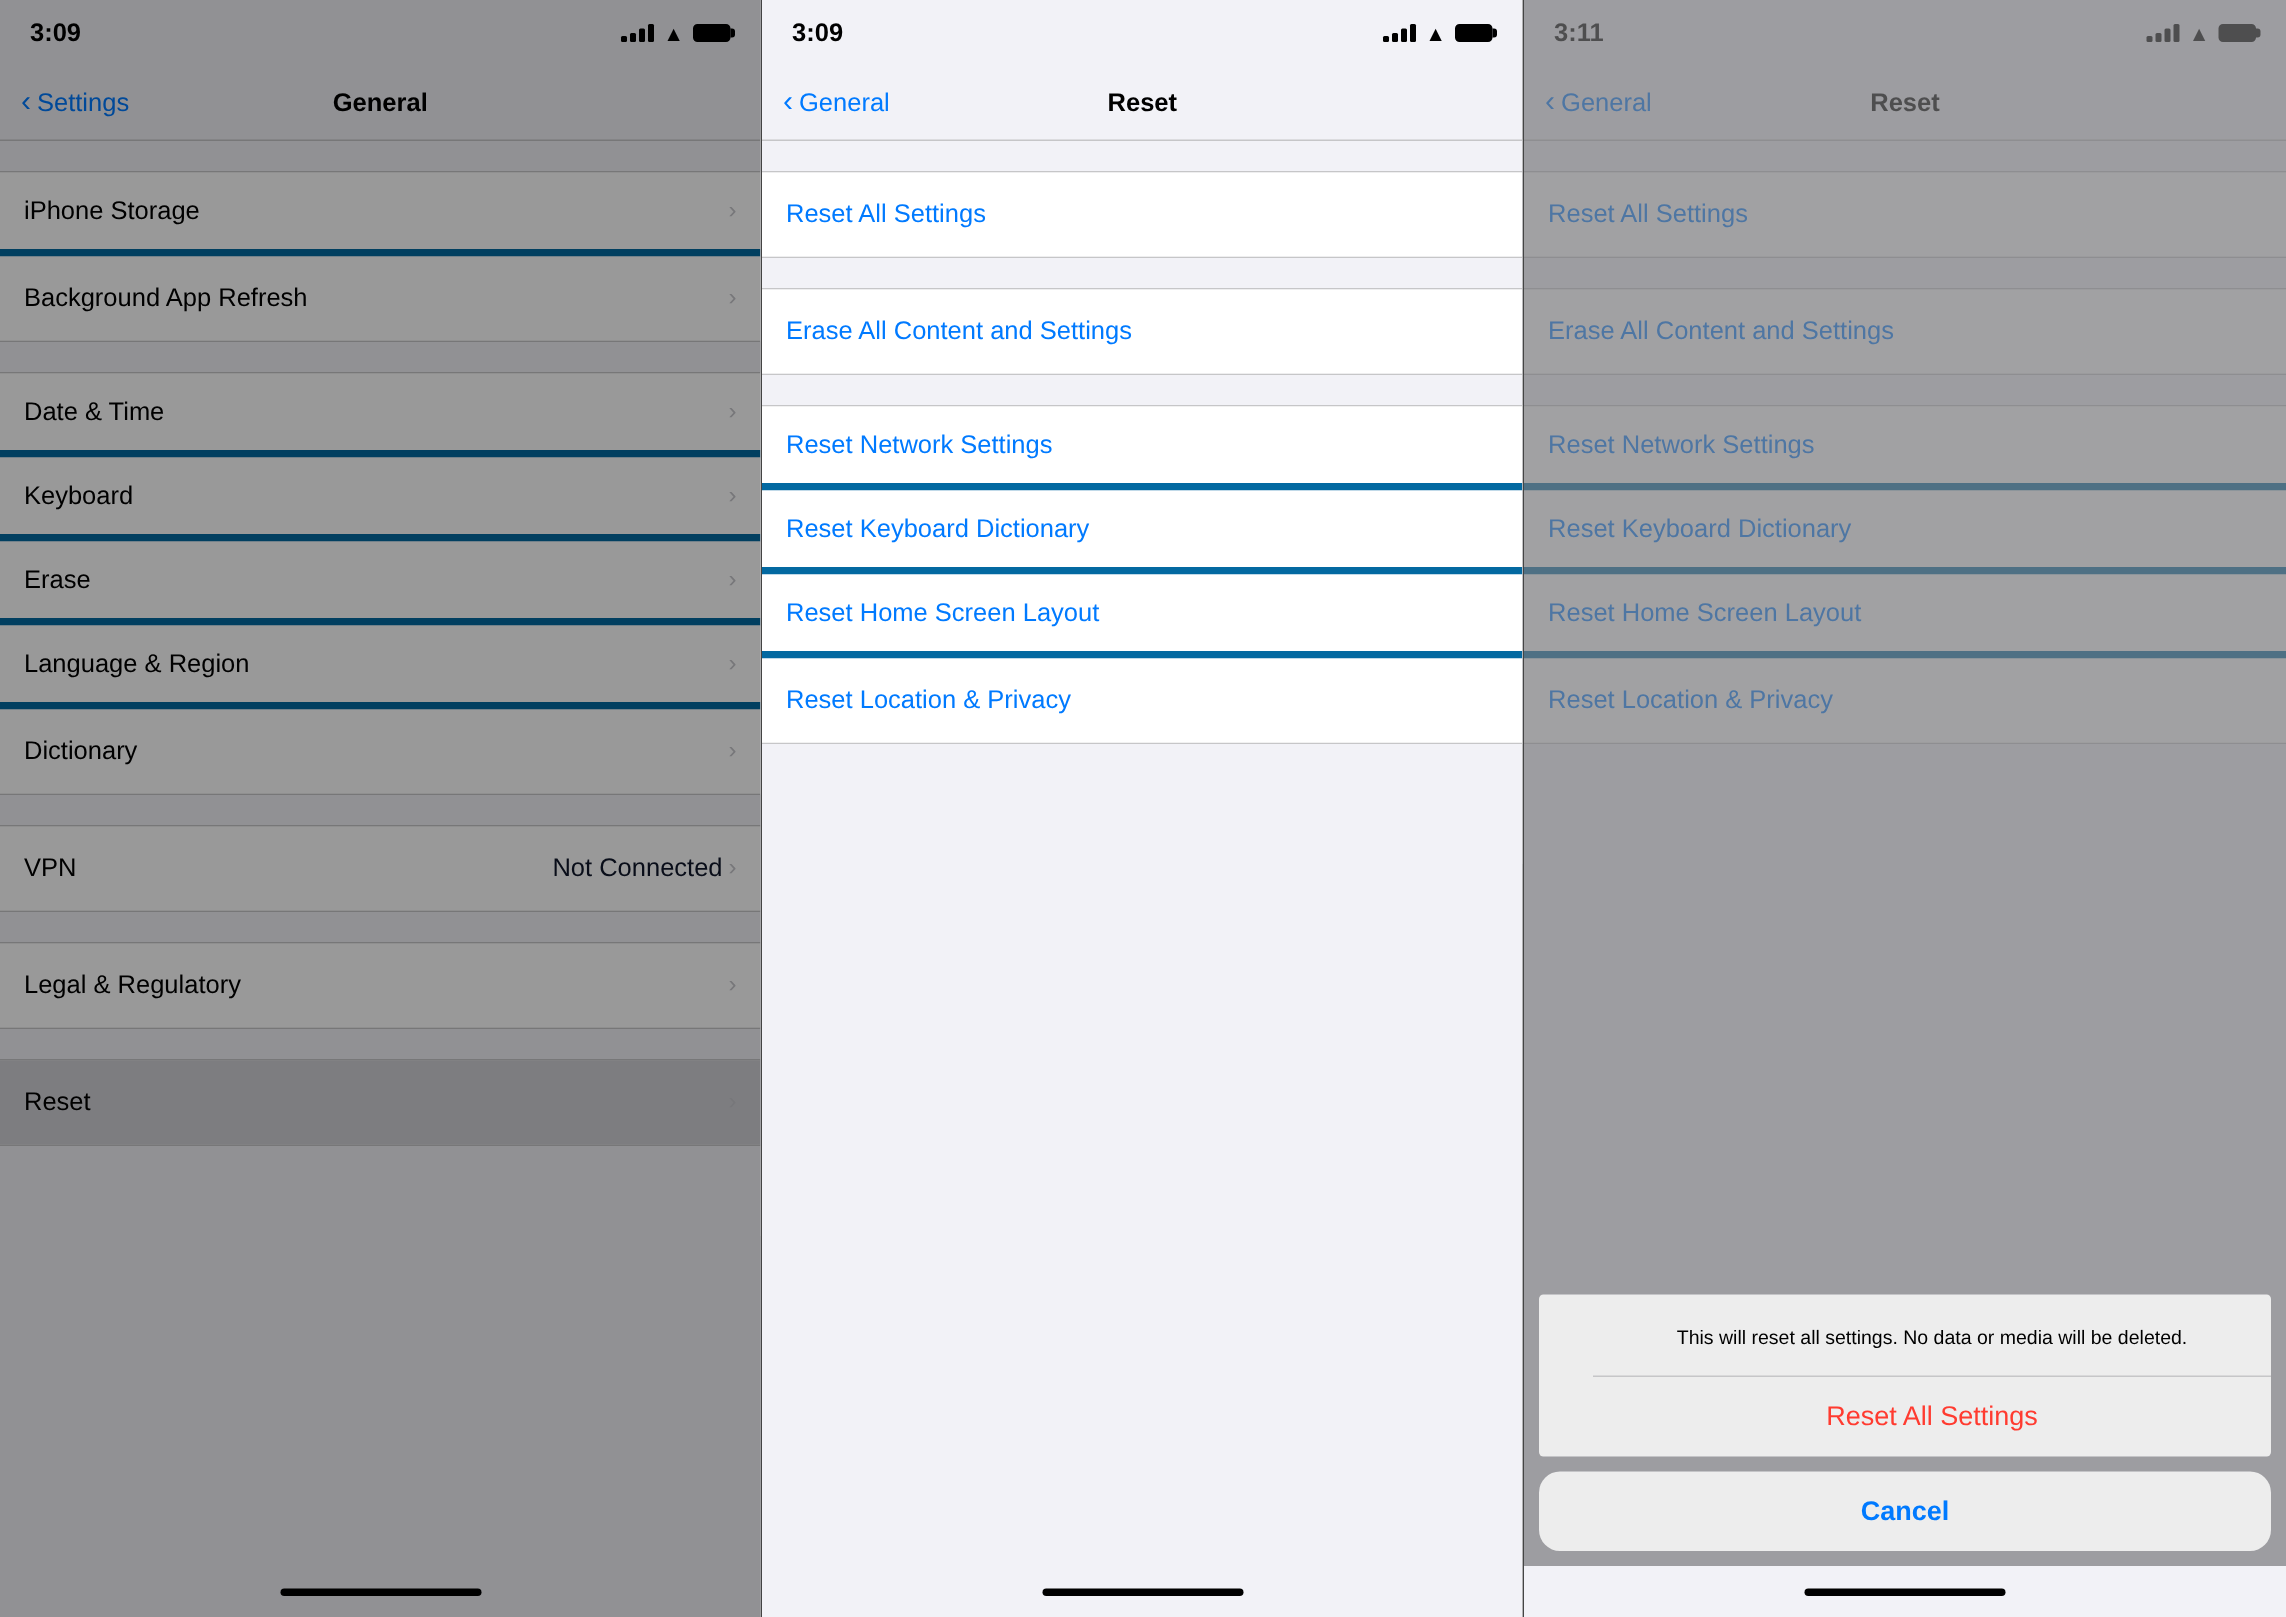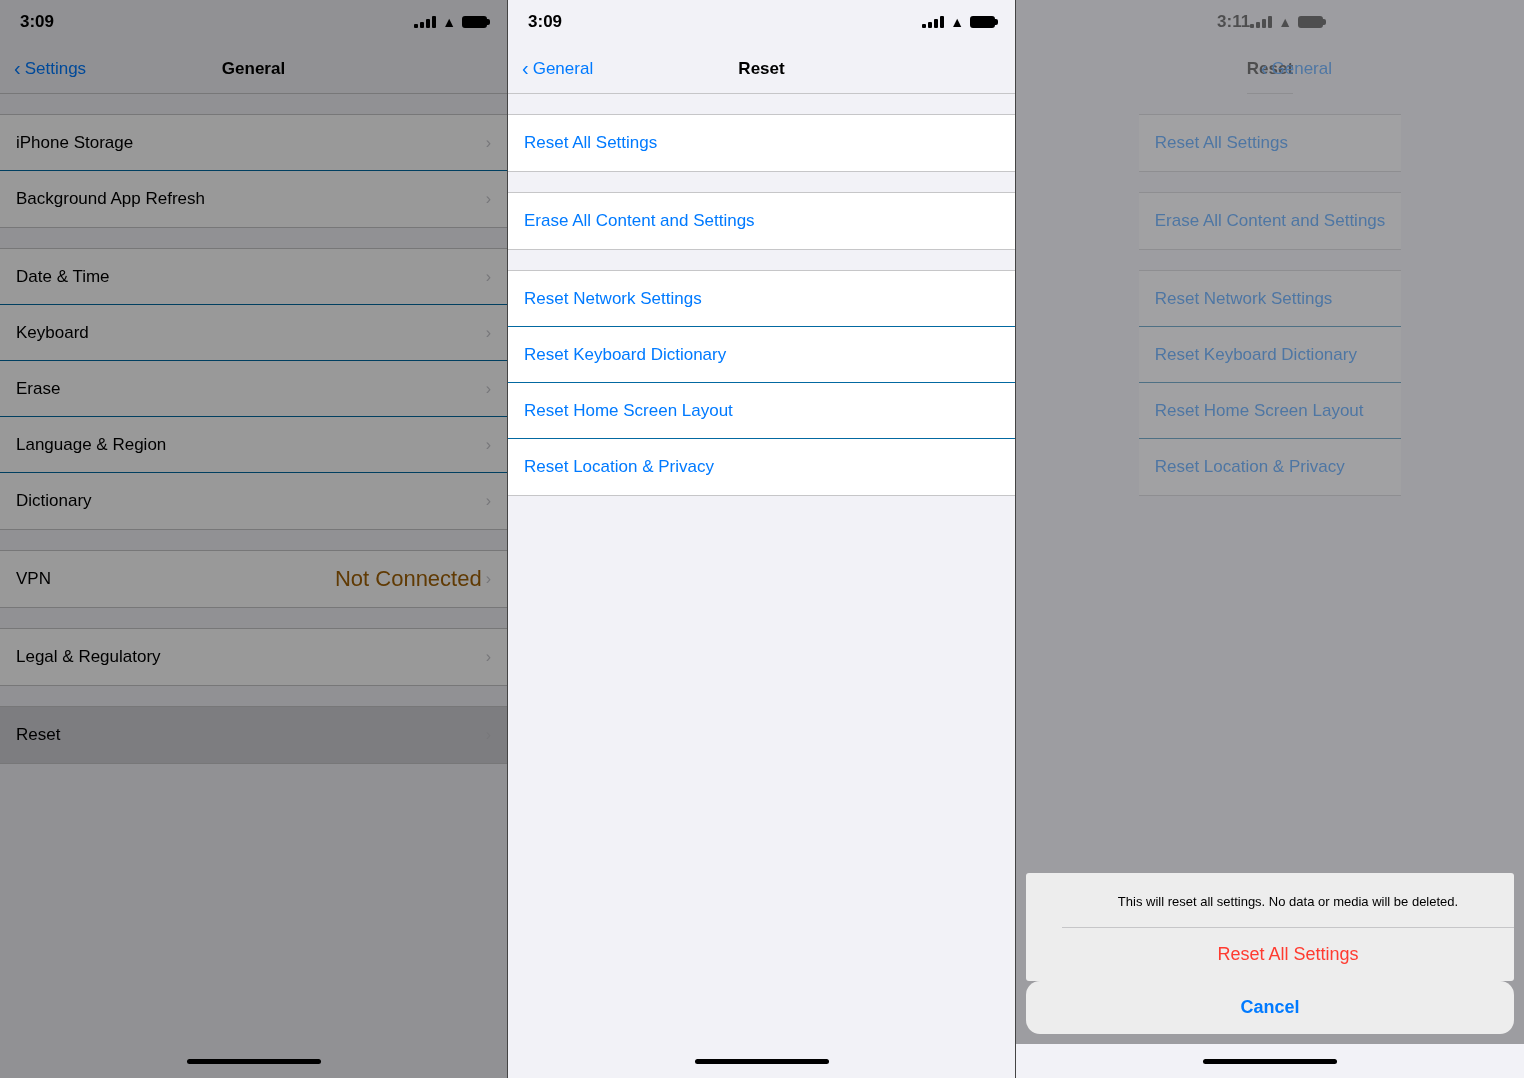--- a/index.html
+++ b/index.html
@@ -116,39 +116,39 @@
       border-top: 1px solid #c6c6c8;
       border-bottom: 1px solid #c6c6c8;
       margin-bottom: 0;
     }
     .settings-row {
       display: flex;
       align-items: center;
       justify-content: space-between;
       padding: 0 16px;
       height: 56px;
-      border-bottom: 1px solid #0369a1;
+      border-bottom: 5px solid #0369a1;
       background: #fff;
       cursor: pointer;
     }
     .settings-row:last-child {
       border-bottom: none;
     }
     .row-left {
       display: flex;
       align-items: center;
       gap: 12px;
     }
     .row-label {
       font-size: 17px;
       color: #000;
     }
     .row-value {
-      font-size: 22px;
-      color: #a16207;
+      font-size: 17px;
+      color: #0f172a;
       margin-right: 4px;
     }
     .row-chevron {
       color: #c7c7cc;
       font-size: 16px;
     }
     .row-right {
       display: flex;
       align-items: center;
     }
@@ -195,20 +195,21 @@
     .dialog-overlay {
       position: absolute;
       bottom: 44px;
       left: 10px;
       right: 10px;
     }
     .dialog-box {
       background: rgba(240,240,240,0.97);
       border-radius: 3px;
       overflow: hidden;
+      margin-bottom: 10px;
       padding-left: 36px;
     }
     .dialog-message {
       padding: 20px 16px 16px;
       text-align: center;
       font-size: 13px;
       color: #000;
       line-height: 1.4;
       border-bottom: 1px solid #c6c6c8;
     }
@@ -440,21 +441,21 @@
     </div>
 
     <div class="section-gap" style="height:80px;"></div>
   </div>
 
   <div class="home-indicator">
     <div class="home-bar"></div>
   </div>
 </div>
 
-<div class="phone-panel" style="position:relative;align-items:center;">
+<div class="phone-panel" style="position:relative;">
 
   <div class="status-bar dimmed">
     <span class="status-time">3:11</span>
     <div class="status-icons">
       <div class="signal-dots">
         <div class="signal-dot" style="height:4px"></div>
         <div class="signal-dot" style="height:6px"></div>
         <div class="signal-dot" style="height:9px"></div>
         <div class="signal-dot" style="height:12px"></div>
       </div>

